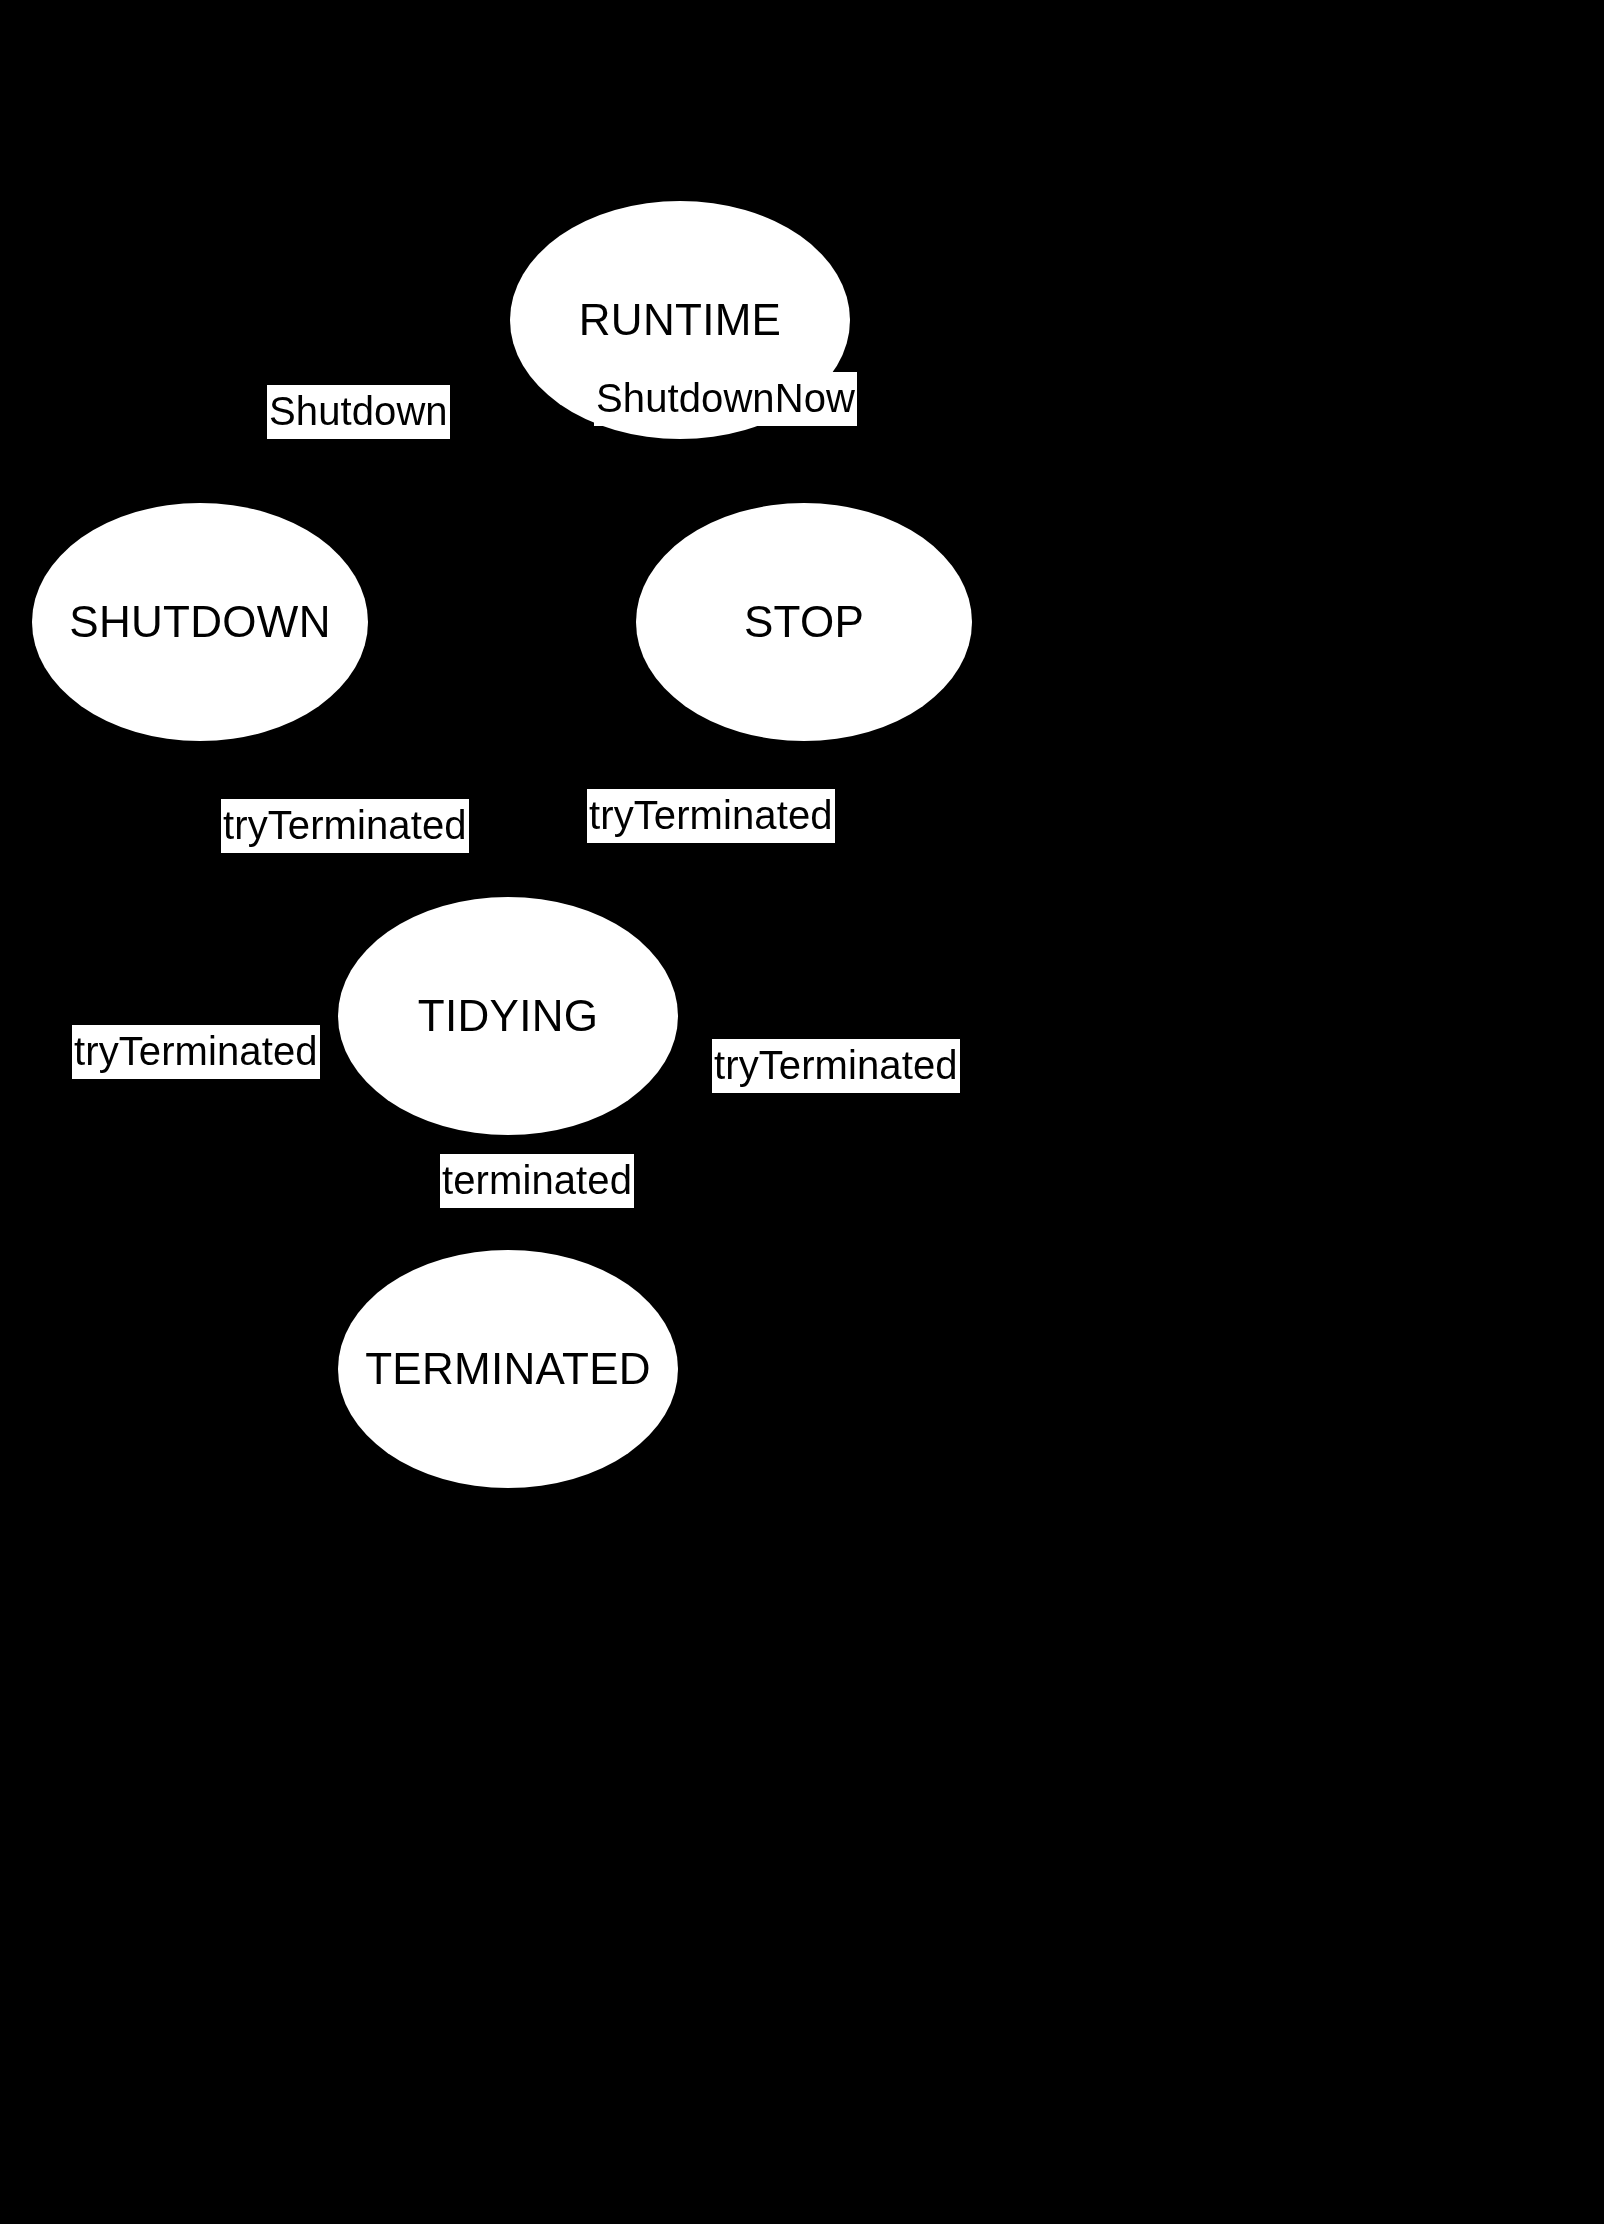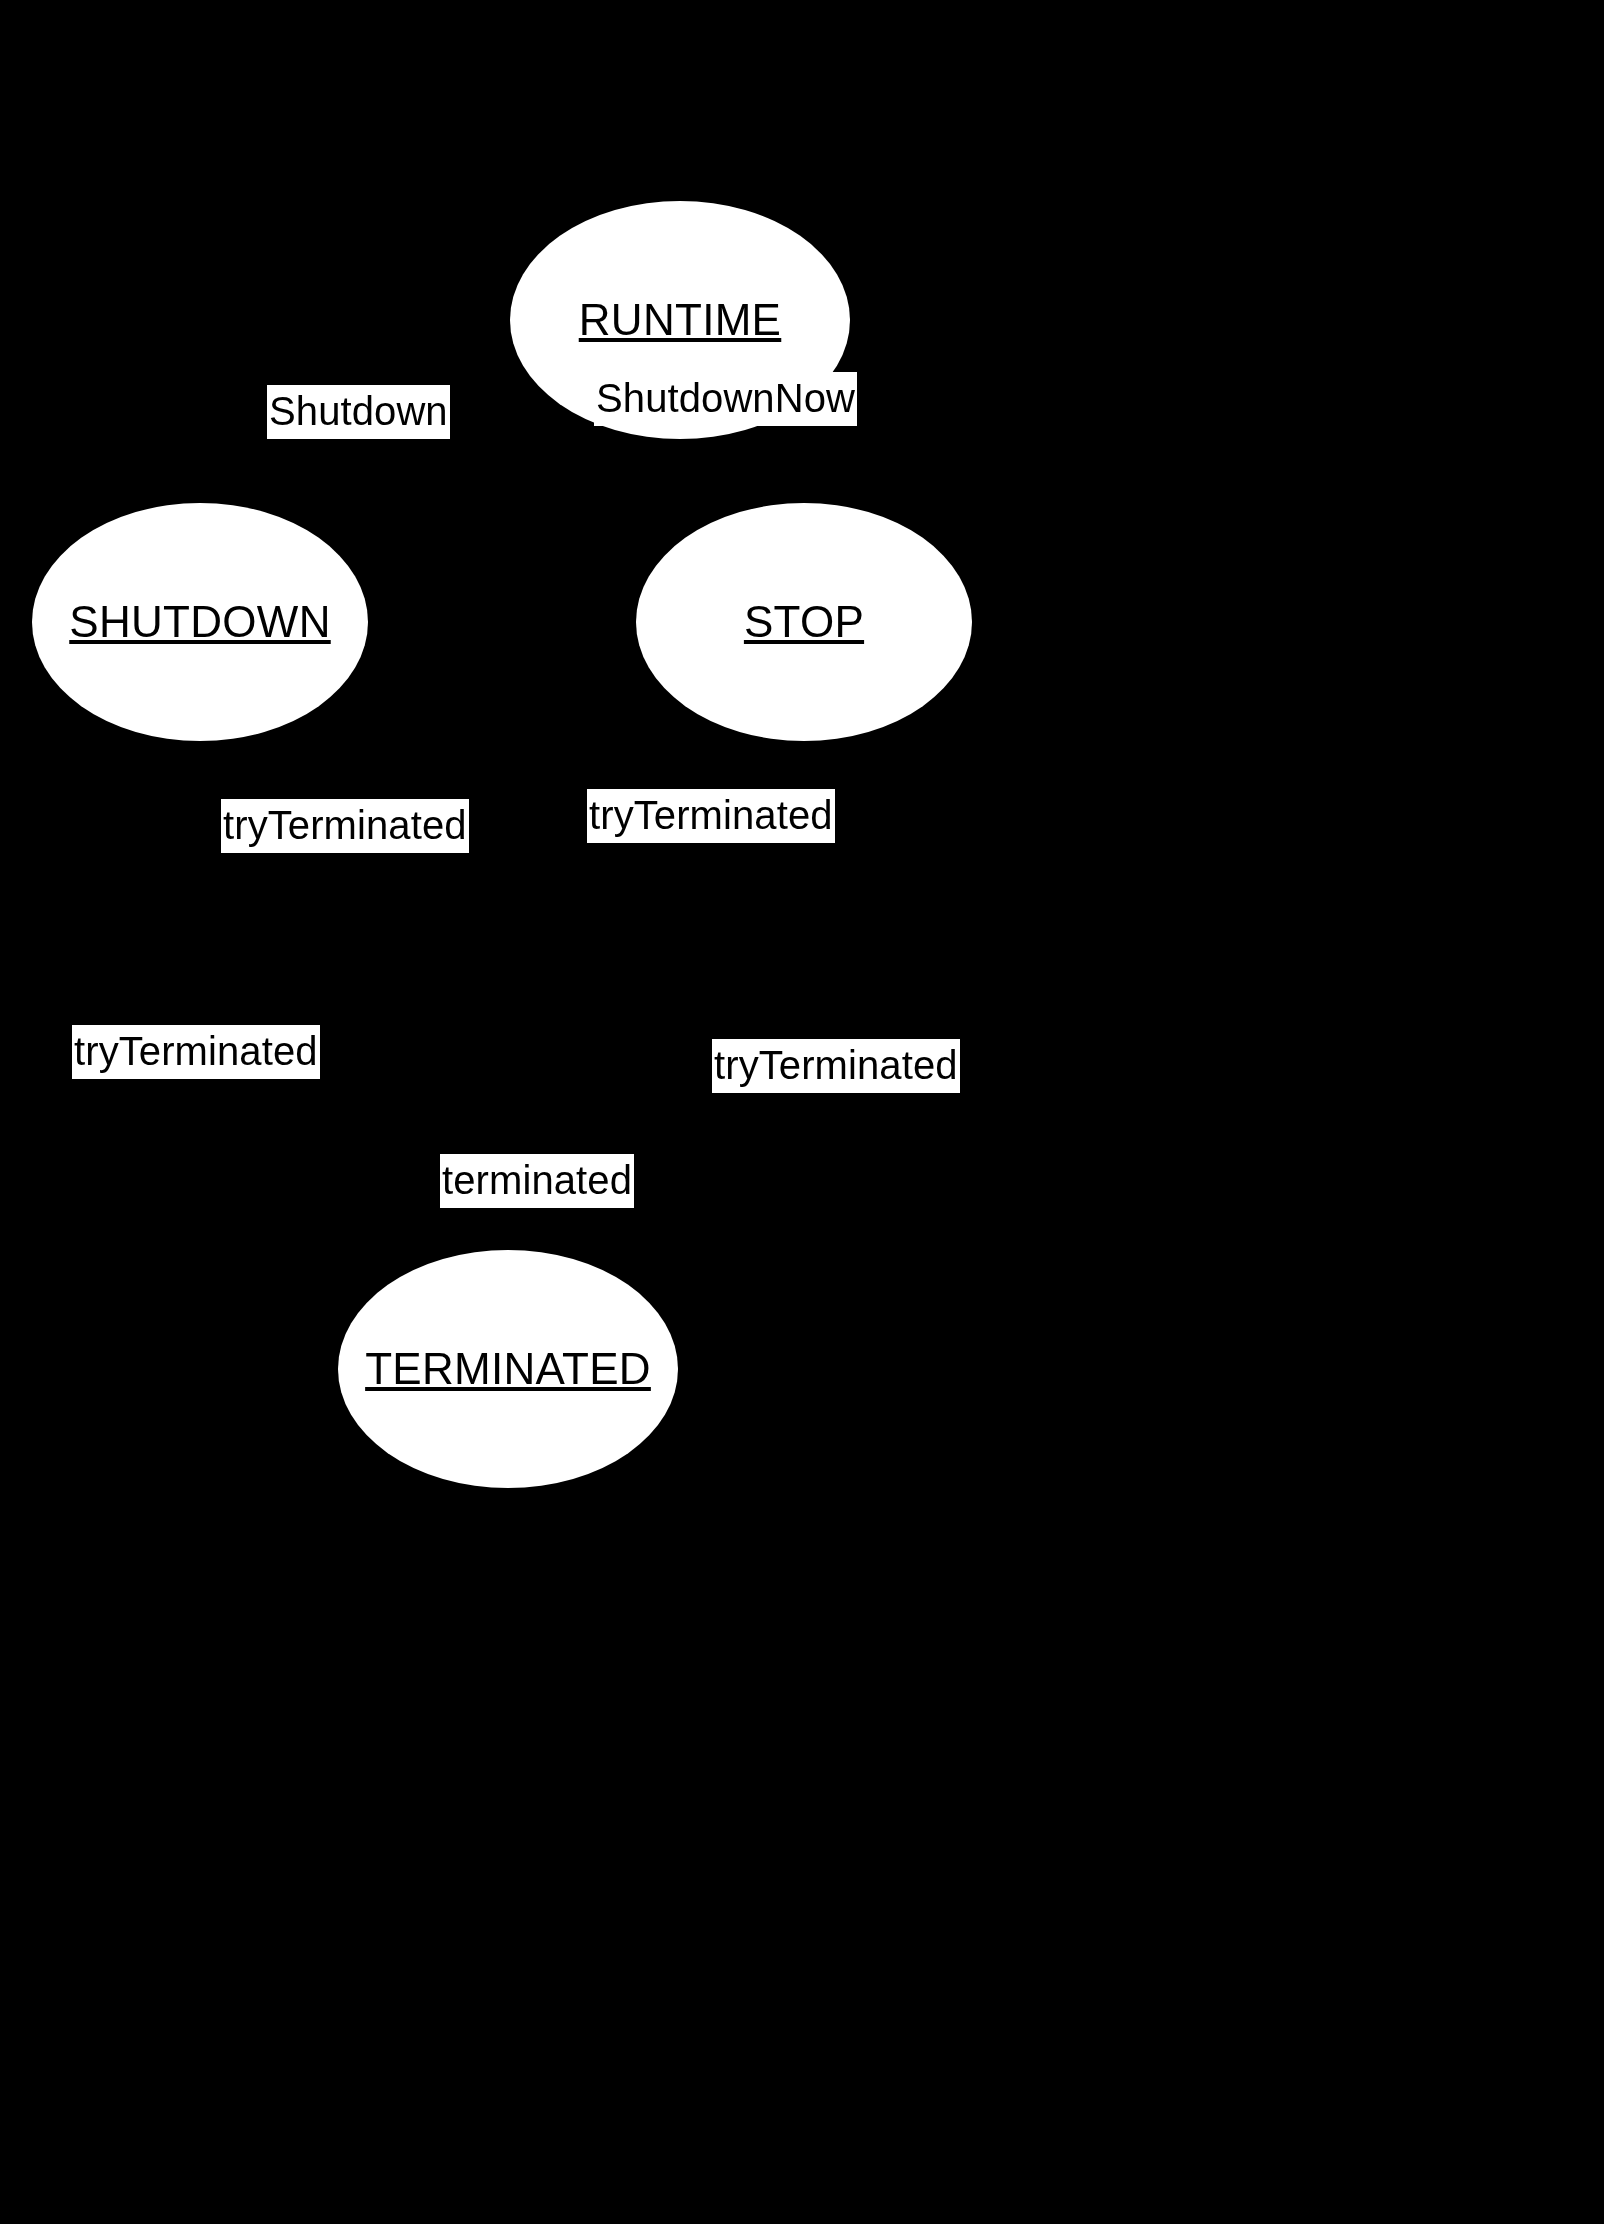--- a/index.html
+++ b/index.html
@@ -26,21 +26,20 @@
     color: #000000;
     font-size: 44px;
     font-weight: normal;
     letter-spacing: 0.3px;
     line-height: 1;
     white-space: nowrap;
   }
   .node-label {
     color: #000000;
     pointer-events: none;
-    text-decoration: underline;
   }
   .edge-label {
     position: absolute;
     background: #ffffff;
     color: #000000;
     font-size: 40px;
     line-height: 1.0;
     padding: 6px 2px 8px 2px;
     white-space: nowrap;
     letter-spacing: 0.1px;
@@ -74,20 +73,23 @@
   </div>
 
   <div class="node" style="left: 32px; top: 503px; width: 336px; height: 238px; background: rgb(255, 255, 255); color: rgb(0, 0, 0);">
     <span class="node-label">SHUTDOWN</span>
   </div>
 
   <div class="node" style="left: 636px; top: 503px; width: 336px; height: 238px; background: rgb(255, 255, 255); color: rgb(0, 0, 0);">
     <span class="node-label">STOP</span>
   </div>
 
+  <div class="node" style="left: 338px; top: 897px; width: 340px; height: 238px; background: rgb(255, 255, 255); color: rgb(0, 0, 0);">
+    <span class="node-label">TIDYING</span>
+  </div>
 
   <div class="node" style="left: 338px; top: 1250px; width: 340px; height: 238px; background: rgb(255, 255, 255); color: rgb(0, 0, 0);">
     <span class="node-label">TERMINATED</span>
   </div>
 
   <div class="edge-label" style="left: 267px; top: 385px; background: rgb(255, 255, 255); color: rgb(0, 0, 0);">Shutdown</div>
 
   <div class="edge-label" style="left: 594px; top: 372px; background: rgb(255, 255, 255); color: rgb(0, 0, 0);">ShutdownNow</div>
 
   <div class="edge-label" style="left: 221px; top: 799px; background: rgb(255, 255, 255); color: rgb(0, 0, 0);">tryTerminated</div>

